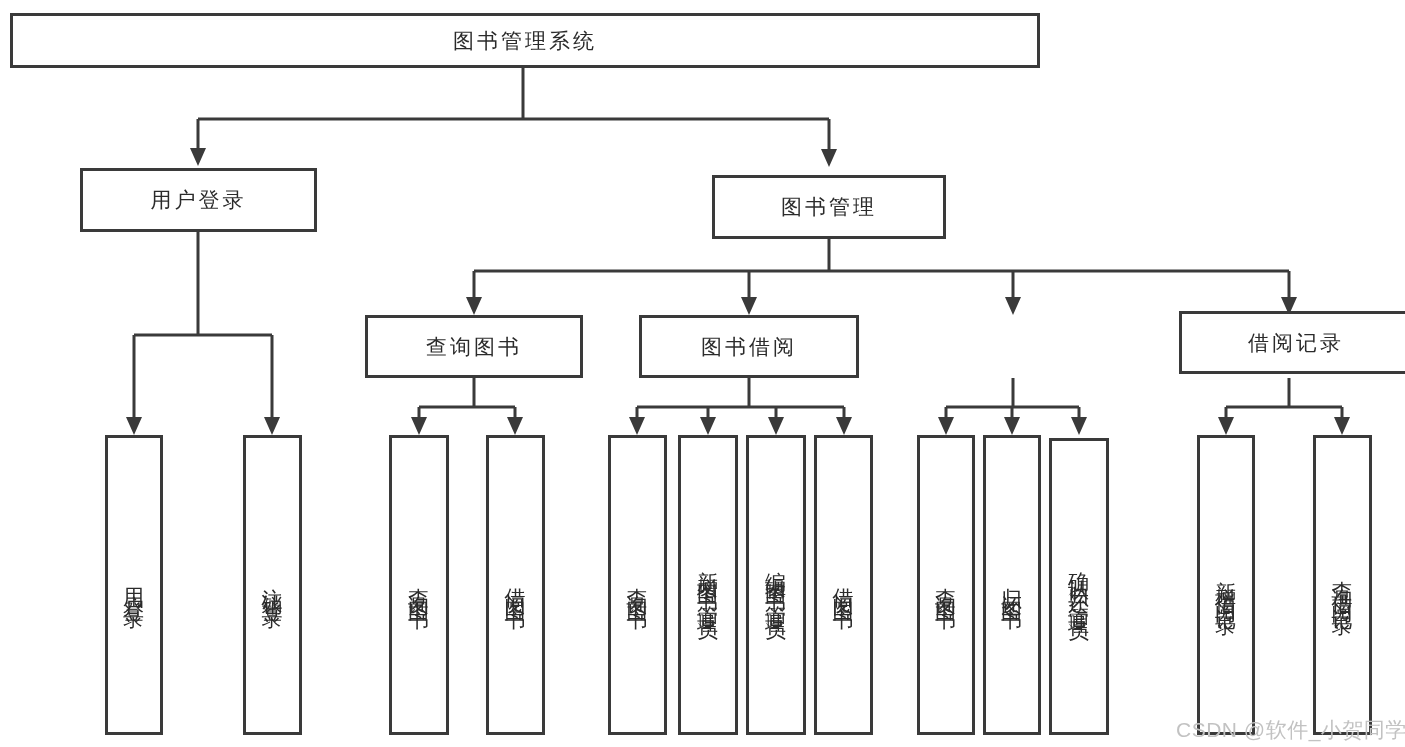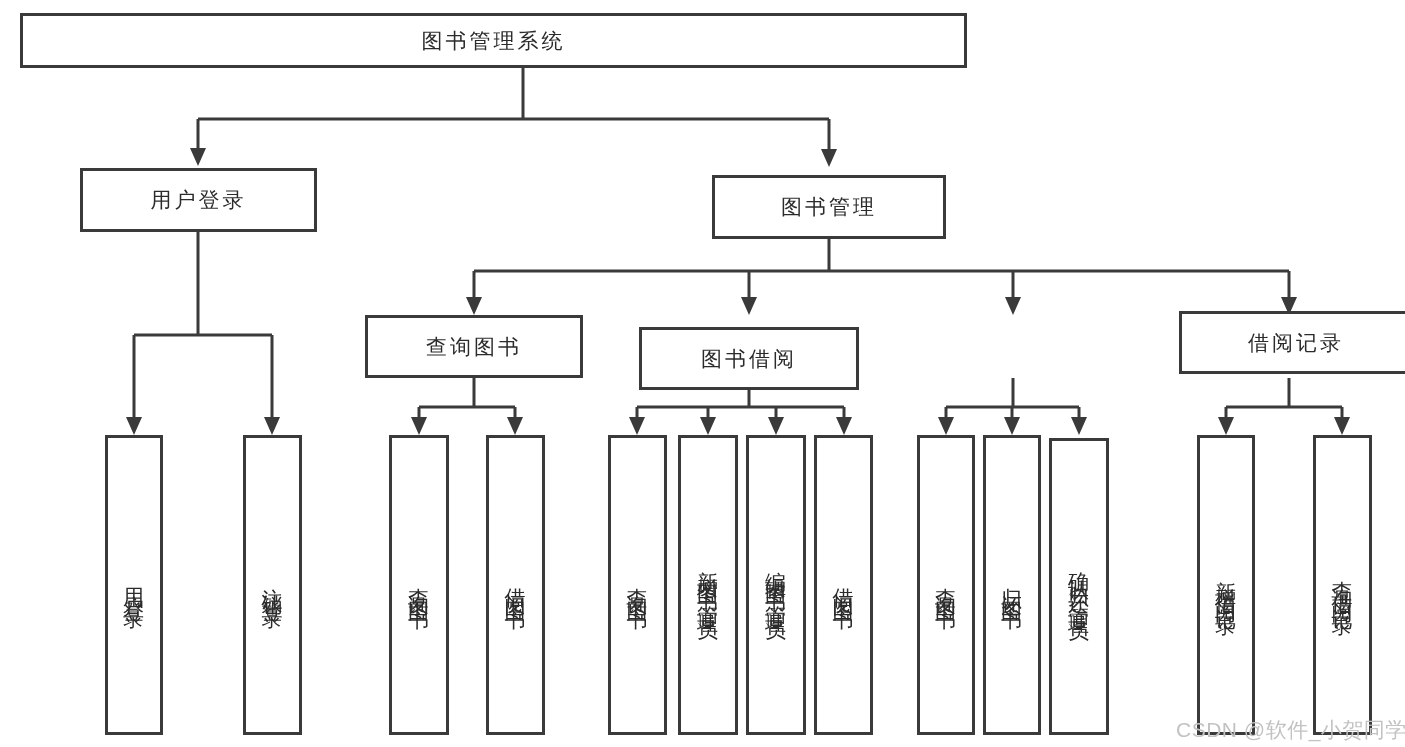--- a/index.html
+++ b/index.html
@@ -72,27 +72,27 @@
     <path class="heads" d="
       M190,148 h16 L198,166 z  M821,149 h16 L829,167 z
       M466,297 h16 L474,315 z  M741,297 h16 L749,315 z  M1005,297 h16 L1013,315 z  M1281,297 h16 L1289,315 z
       M126,417 h16 L134,435 z  M264,417 h16 L272,435 z
       M411,417 h16 L419,435 z  M507,417 h16 L515,435 z
       M629,417 h16 L637,435 z  M700,417 h16 L708,435 z  M768,417 h16 L776,435 z  M836,417 h16 L844,435 z
       M938,417 h16 L946,435 z  M1004,417 h16 L1012,435 z  M1071,417 h16 L1079,435 z
       M1218,417 h16 L1226,435 z  M1334,417 h16 L1342,435 z"></path>
   </svg>
 
-  <div class="node" style="left:20px;top:13px;width:947px;height:55px">图书管理系统</div>
+  <div class="node" style="left:10px;top:13px;width:1030px;height:55px">图书管理系统</div>
 
   <div class="node" style="left:80px;top:168px;width:237px;height:64px">用户登录</div>
   <div class="node" style="left:712px;top:175px;width:234px;height:64px">图书管理</div>
 
   <div class="node" style="left:365px;top:315px;width:218px;height:63px">查询图书</div>
-  <div class="node" style="left:639px;top:327px;width:220px;height:63px">图书借阅</div>
+  <div class="node" style="left:639px;top:315px;width:220px;height:63px">图书借阅</div>
   <div class="node" style="left:1179px;top:311px;width:234px;height:63px">借阅记录</div>
 
   <div class="node v" style="left:105px;top:435px;width:58px;height:300px">用户登录</div>
   <div class="node v" style="left:243px;top:435px;width:59px;height:300px">注销登录</div>
 
   <div class="node v" style="left:389px;top:435px;width:60px;height:300px">查询图书</div>
   <div class="node v" style="left:486px;top:435px;width:59px;height:300px">借阅图书</div>
 
   <div class="node v" style="left:608px;top:435px;width:59px;height:300px">查询图书</div>
   <div class="node v" style="left:678px;top:435px;width:60px;height:300px">新增图书（管理员）</div>

